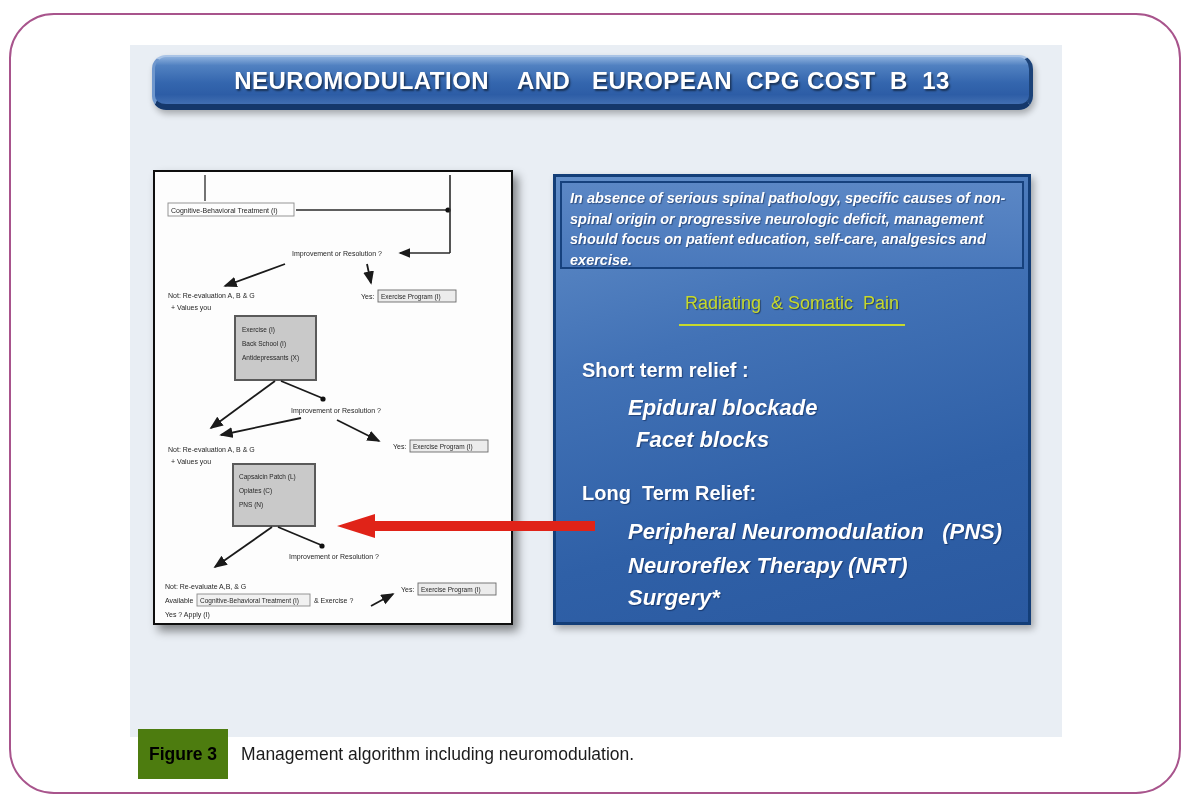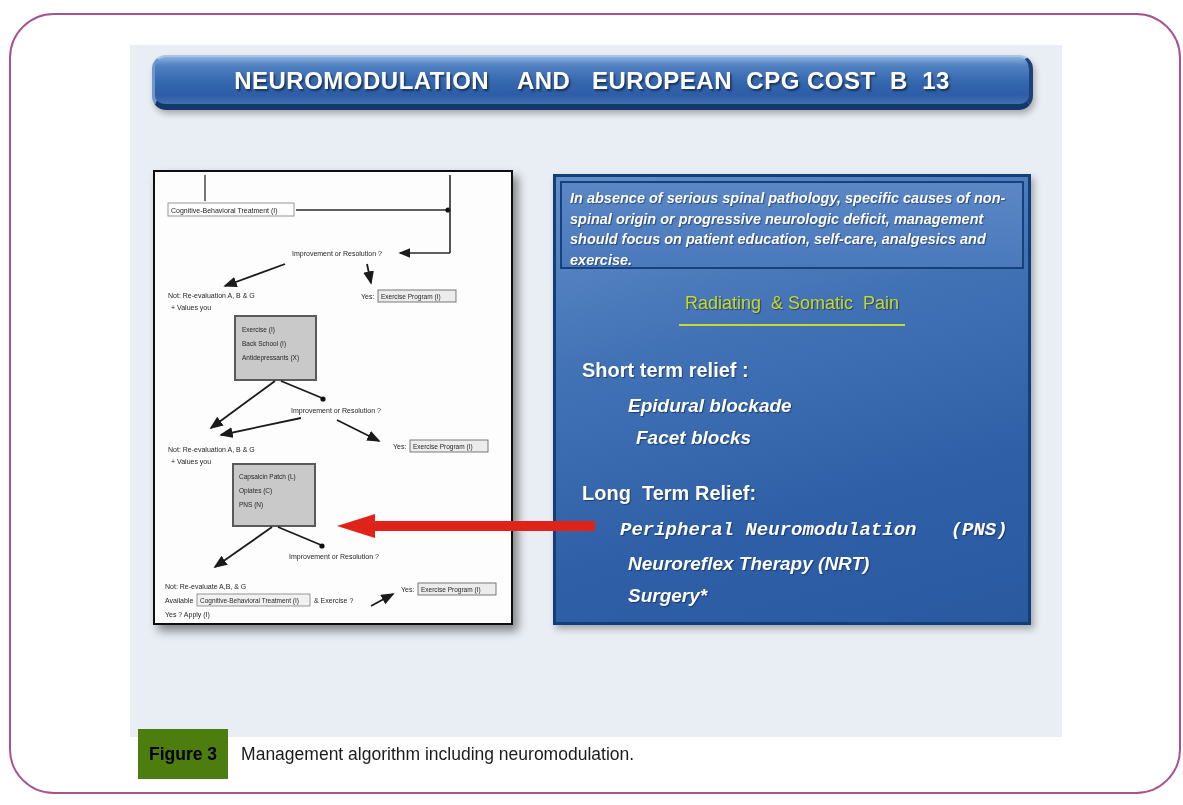--- a/index.html
+++ b/index.html
@@ -37,21 +37,21 @@
     background:linear-gradient(180deg,#5b87c5,#4a79bc);border:2px solid #16417d;
     padding:5px 8px;}
   .intro-text{color:#ffffff;font-style:italic;font-weight:bold;font-size:14.5px;line-height:1.42;
     white-space:pre-line;text-shadow:1px 1px 1px rgba(10,30,70,0.55);}
   .heading-wrap{position:absolute;left:0;top:116px;width:100%;text-align:center;}
   .heading{display:inline-block;color:#c7d92c;font-weight:normal;font-size:18px;white-space:pre;
     border-bottom:2.5px solid #c7d92c;padding:0 6px 10px 6px;
     text-shadow:1px 1px 1px rgba(0,0,0,0.45);}
   .bp-label{position:absolute;color:#ffffff;font-weight:bold;font-size:20px;white-space:pre;
     text-shadow:1px 1px 1px rgba(10,30,70,0.55);}
-  .bp-item{position:absolute;color:#ffffff;font-weight:bold;font-style:italic;font-size:19px;white-space:pre;
+  .bp-item{position:absolute;color:#ffffff;font-weight:bold;font-style:italic;font-size:22px;white-space:pre;
     text-shadow:1px 1px 1px rgba(10,30,70,0.55);}
 
   
   .red-arrow{position:absolute;left:207px;top:467px;z-index:30;}
 
   
   .footer{position:absolute;left:0;top:613px;width:100%;text-align:center;
     color:#1d3e79;font-weight:bold;font-size:21px;letter-spacing:-0.2px;}
   .footer div{white-space:pre;line-height:30px;}
 
@@ -148,21 +148,21 @@
 should focus on patient education, self-care, analgesics and
 exercise.</div>
       </div>
       <div class="heading-wrap">
         <span class="heading">Radiating  &amp; Somatic  Pain</span>
       </div>
       <div class="bp-label" style="left:26px;top:182px;">Short term relief :</div>
       <div class="bp-item" style="left:72px;top:218px;">Epidural blockade</div>
       <div class="bp-item" style="left:80px;top:250px;">Facet blocks</div>
       <div class="bp-label" style="left:26px;top:305px;">Long  Term Relief:</div>
-      <div class="bp-item" style="left:64px;top:342px;font-family:Liberation Mono, monospace;">Peripheral Neuromodulation   (PNS)</div>
+      <div class="bp-item" style="left:72px;top:342px;">Peripheral Neuromodulation   (PNS)</div>
       <div class="bp-item" style="left:72px;top:376px;">Neuroreflex Therapy (NRT)</div>
       <div class="bp-item" style="left:72px;top:408px;">Surgery*</div>
     </div>
 
     <svg class="red-arrow" width="258" height="28" viewBox="0 0 258 28">
       <polygon points="0,14 38,2 38,9 258,9 258,19 38,19 38,26" fill="#e02318"></polygon>
     </svg>
 
   </div>
 

